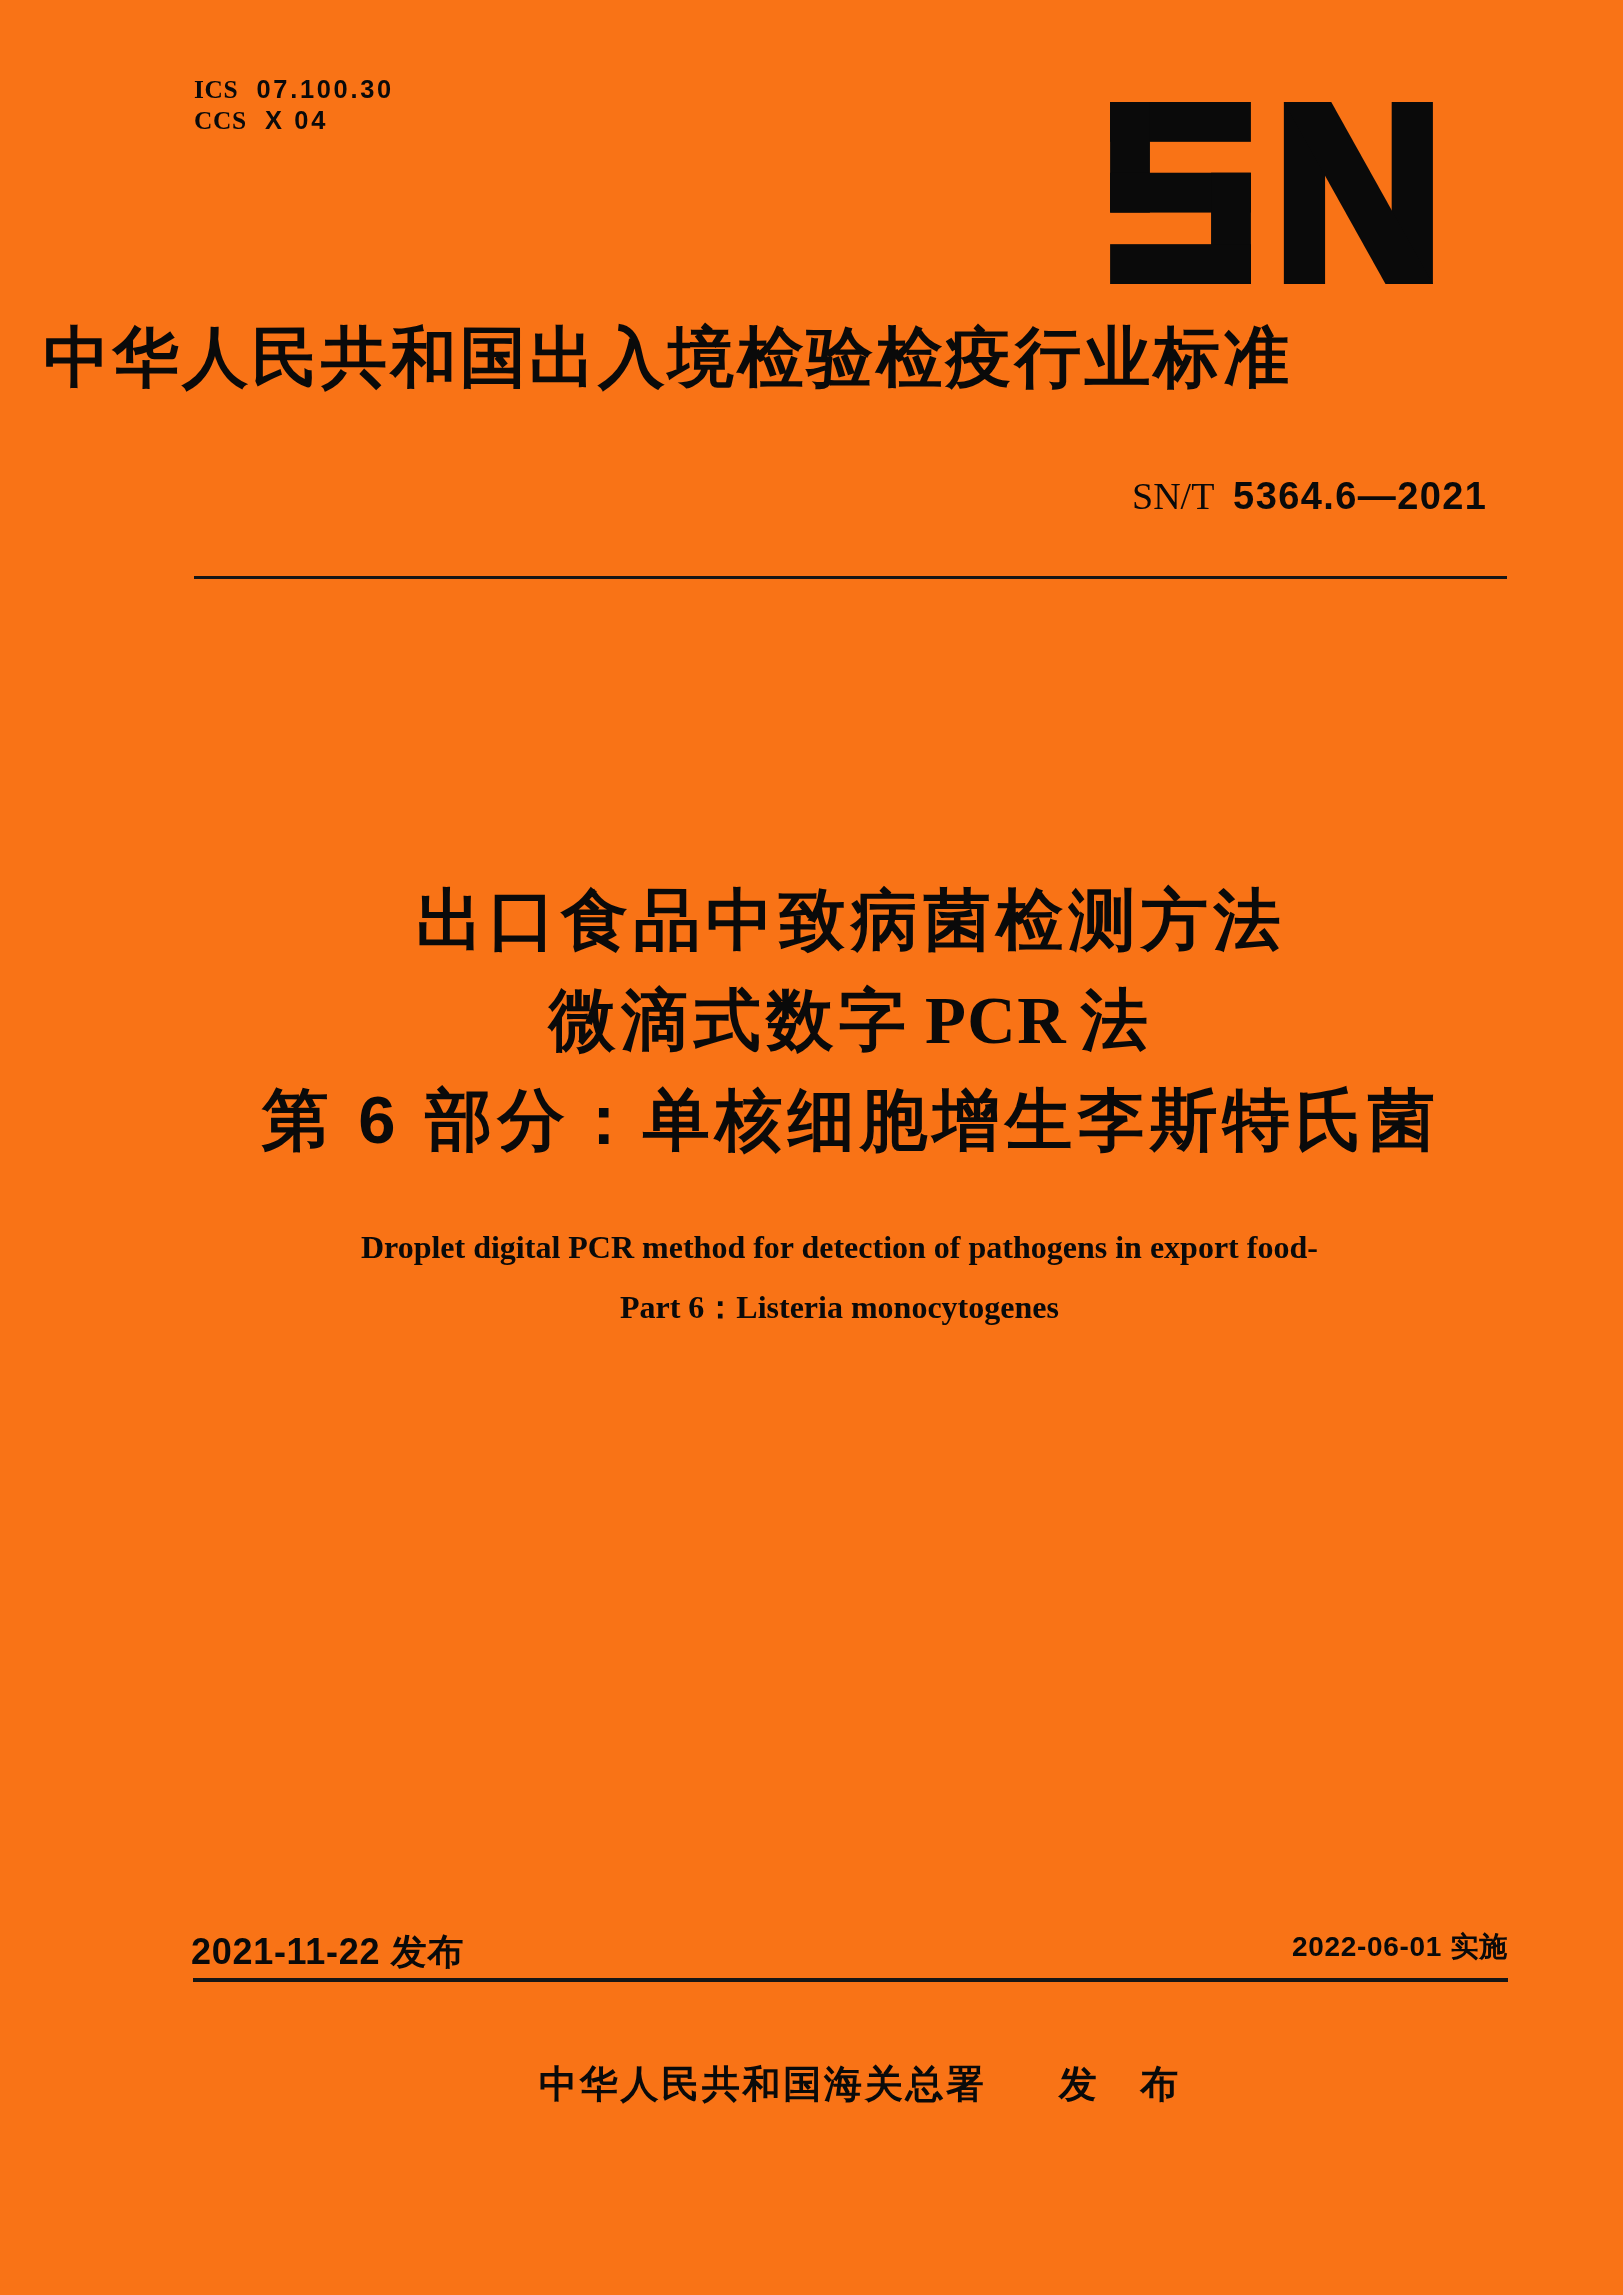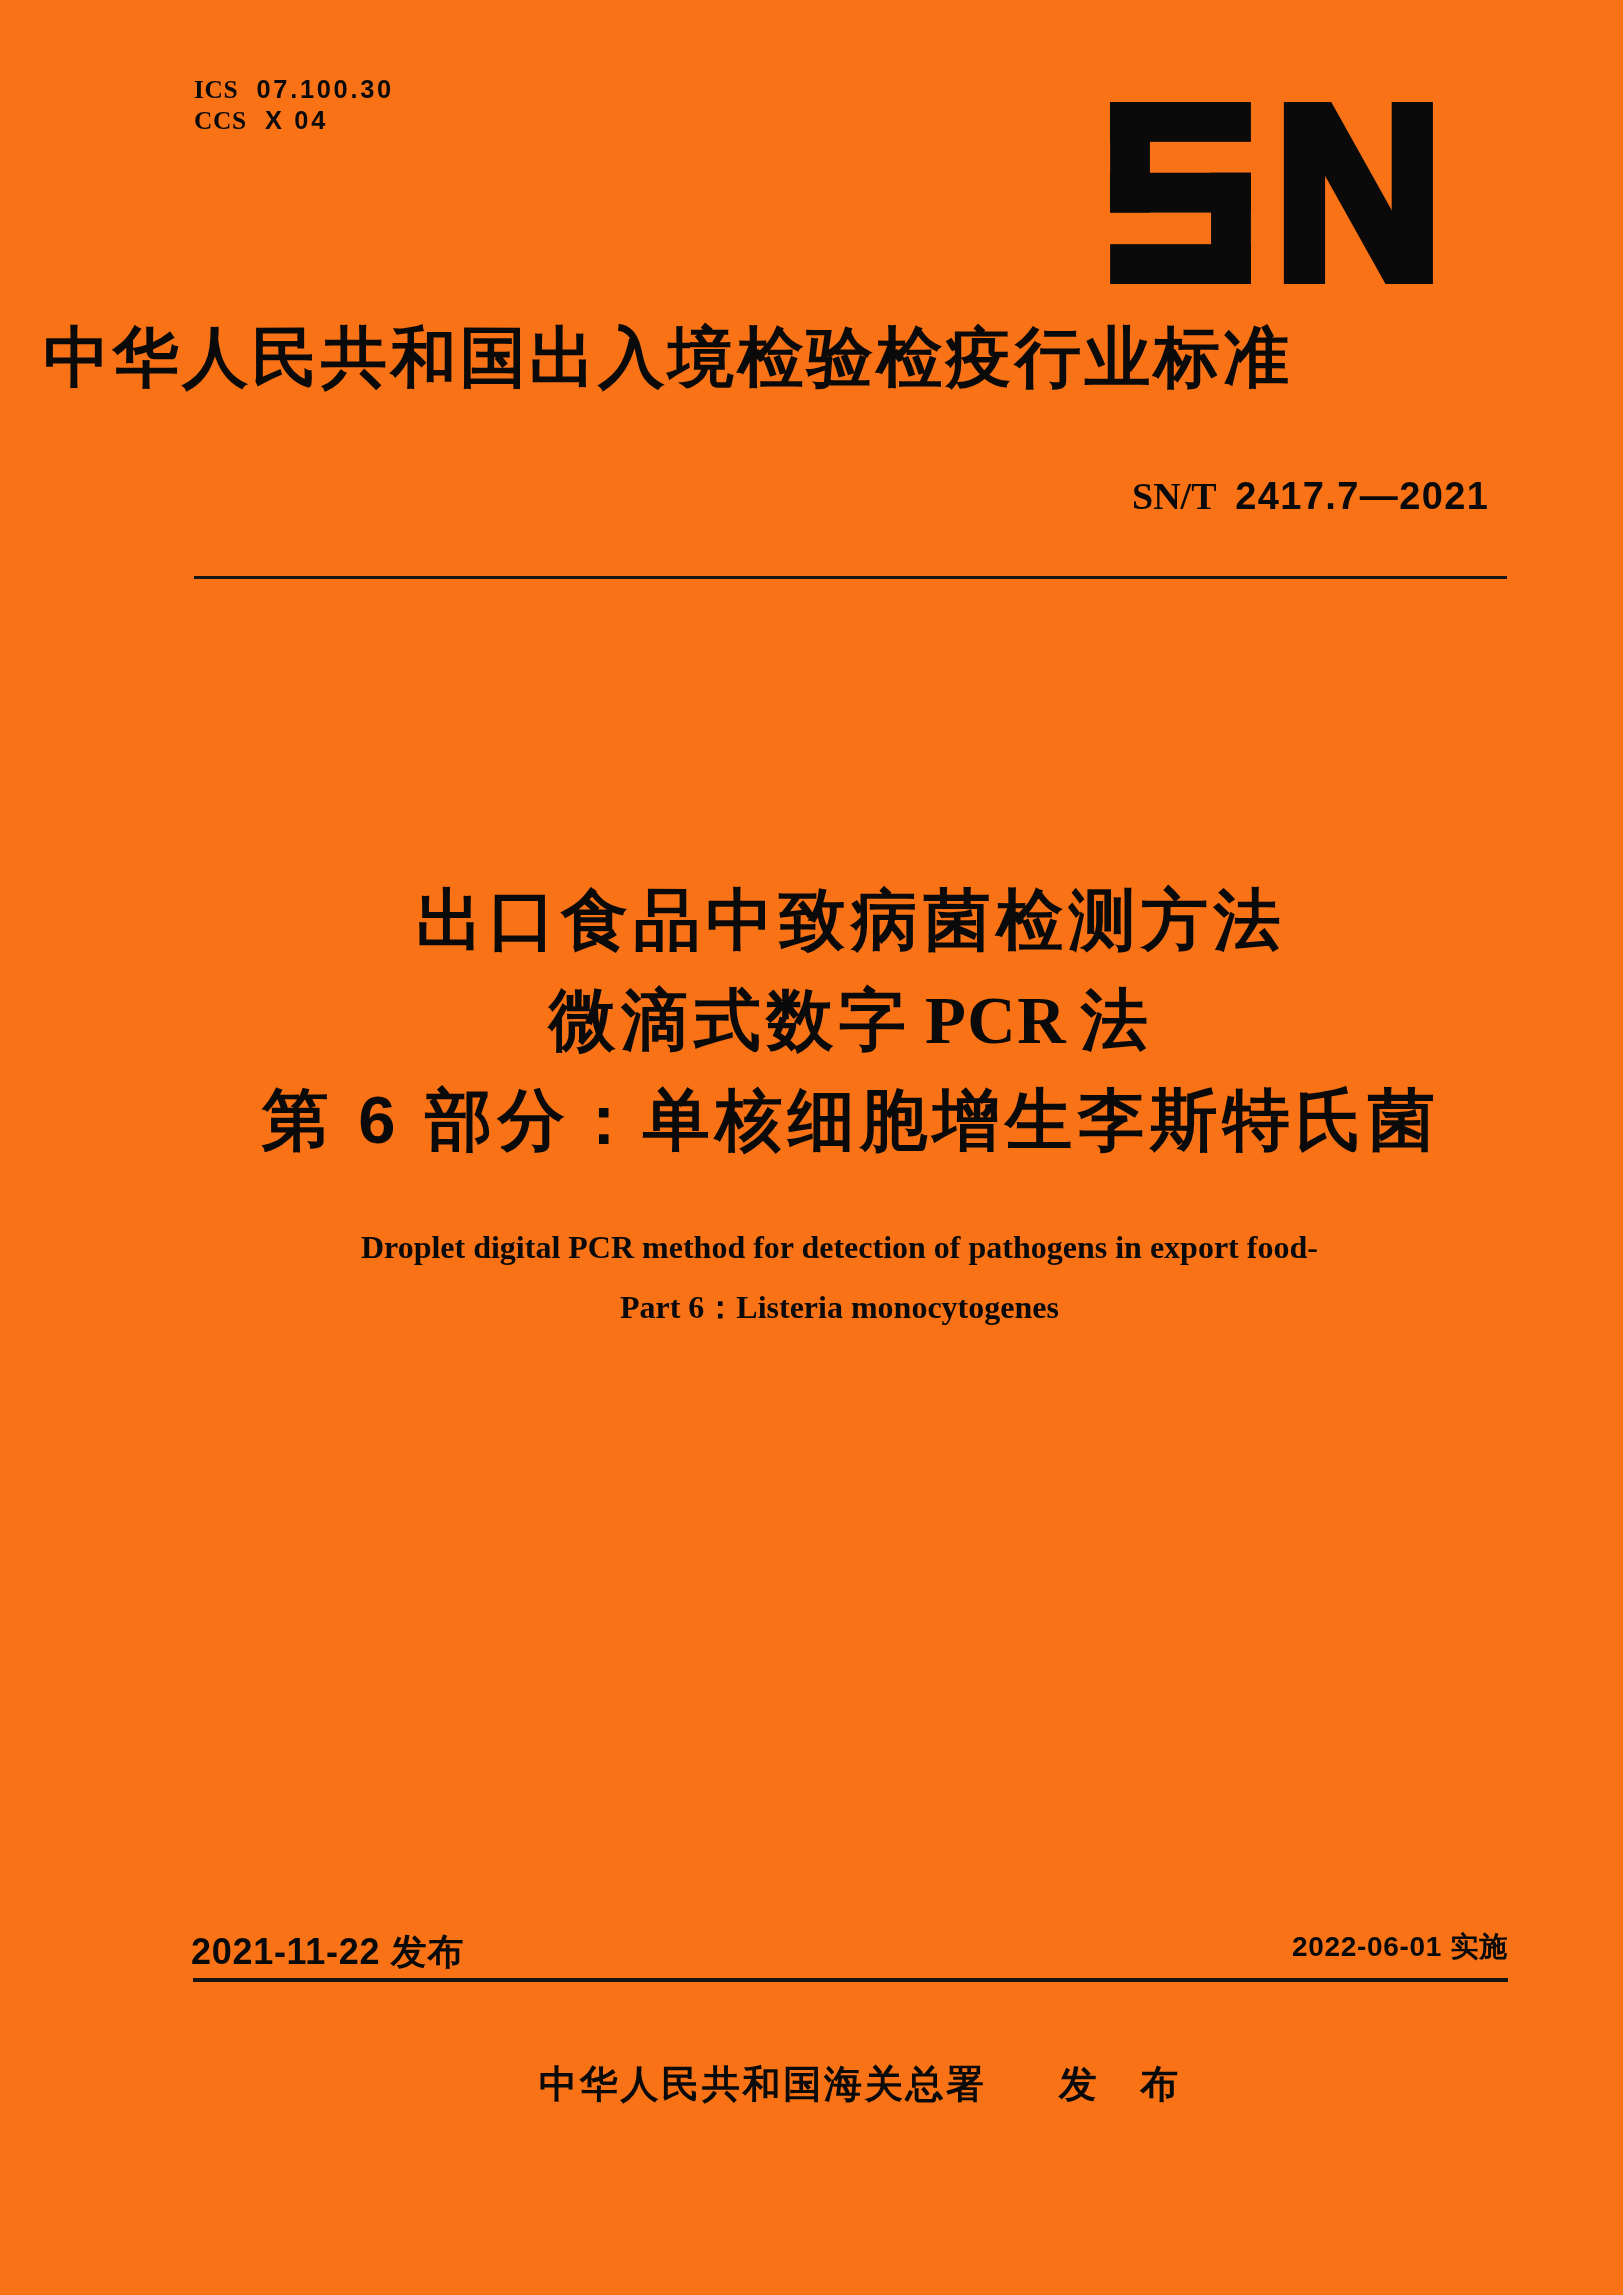--- a/index.html
+++ b/index.html
@@ -30,21 +30,21 @@
   .org-heading{
     position:absolute;top:313px;left:0;width:1336px;
     text-align:center;font-size:66px;font-weight:700;
     letter-spacing:3.4px;white-space:nowrap;
   }
   
   .std-number{
     position:absolute;top:474px;left:1132px;
     font-size:38px;font-weight:700;white-space:nowrap;
   }
-  .std-number .std-prefix{font-family:"Liberation Serif",serif;font-weight:700;text-align:center;}
+  .std-number .std-prefix{font-family:"Liberation Serif",serif;font-weight:400;text-align:center;}
   .std-number .std-digits{font-family:"Liberation Sans",sans-serif;font-weight:700;letter-spacing:1.4px;margin-left:8.2px;}
   
   .rule{position:absolute;background:#161616;}
   .rule-top{left:194px;top:576px;width:1313px;height:3.4px;}
   .rule-bottom{left:193px;top:1978px;width:1315px;height:4.1px;}
   
   .title-block{
     position:absolute;top:870px;left:39px;width:1624px;
     text-align:center;font-weight:700;
   }
@@ -106,21 +106,21 @@
       <rect x="253" y="0" width="60" height="265"></rect>
       <rect x="410" y="0" width="60" height="265"></rect>
       <polygon points="253,0 322,0 470,265 401,265"></polygon>
     </g>
   </svg>
 
   <div class="org-heading">中华人民共和国出入境检验检疫行业标准</div>
 
   <div class="std-number">
     <span class="std-prefix">SN/T</span>
-    <span class="std-digits">2417.7—2021</span>
+    <span class="std-digits">5364.6—2021</span>
   </div>
 
   <div class="rule rule-top"></div>
 
   <div class="title-block">
     <div class="title-line">出口食品中致病菌检测方法</div>
     <div class="title-line"><span>微滴式数字</span><span class="title-latin">PCR</span><span>法</span></div>
     <div class="title-line">第 6 部分：单核细胞增生李斯特氏菌</div>
   </div>
 

